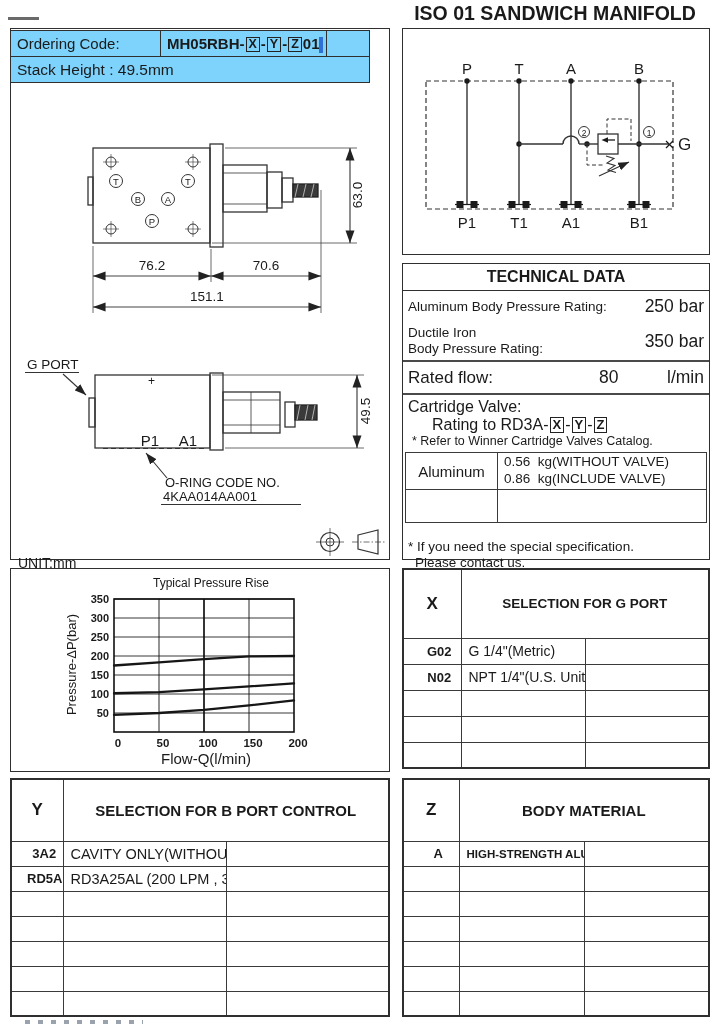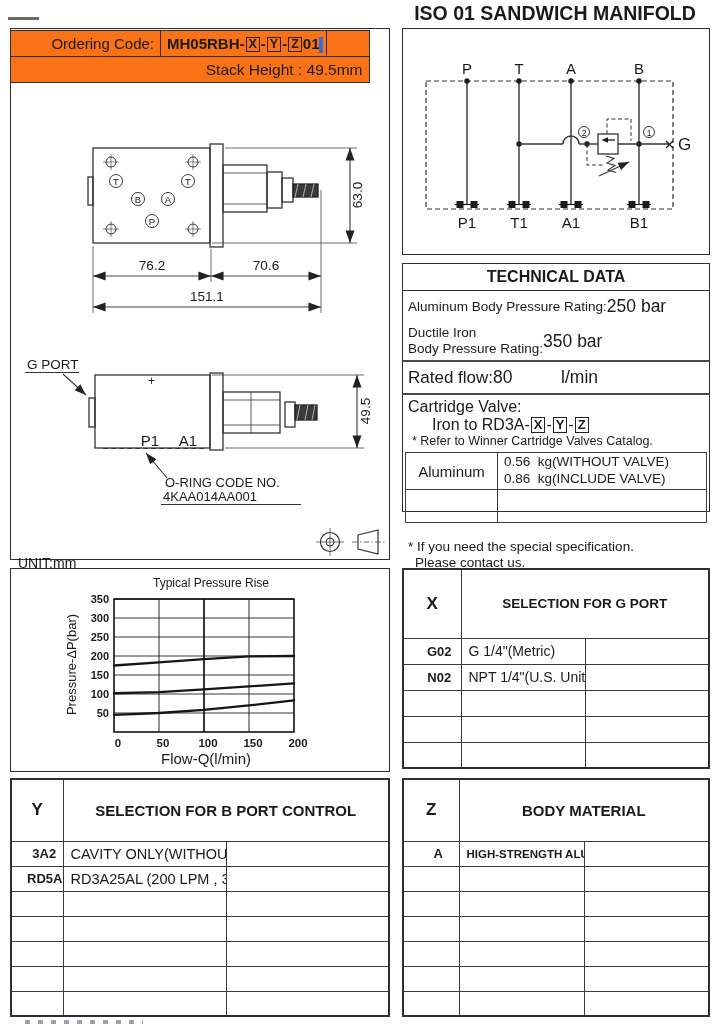--- a/index.html
+++ b/index.html
@@ -2,27 +2,27 @@
 <html><head>
 <meta charset="utf-8">
 <style>
   html,body{margin:0;padding:0;}
   body{width:712px;height:1026px;position:relative;background:#fff;
        font-family:"Liberation Sans","DejaVu Sans",sans-serif;color:#1a1a1a;overflow:hidden;}
   .abs{position:absolute;}
   .panel{position:absolute;border:1.6px solid #2f2f2f;background:#fff;box-sizing:border-box;}
   svg text{font-family:"Liberation Sans","DejaVu Sans",sans-serif;fill:#1a1a1a;}
   
-  table.ord{border-collapse:collapse;table-layout:fixed;background:#f97316;text-align:right;}
+  table.ord{border-collapse:collapse;table-layout:fixed;background:#7dd3fc;}
   table.ord td{border:1.8px solid #2f2f2f;height:26px;padding:0 6px;font-size:15px;box-sizing:border-box;white-space:nowrap;}
   .code-cell{font-weight:bold;font-size:15px;}
   .boxed{display:inline-block;border:1.3px solid #222;padding:0 2px;margin:0 1px;font-weight:bold;font-size:12.5px;line-height:1.1;vertical-align:1px;}
   
   .td-title{height:26px;line-height:26px;text-align:center;font-weight:bold;font-size:16px;border-bottom:1.6px solid #2f2f2f;}
-  .td-row{display:flex;justify-content:flex-start;align-items:center;padding:0 5px;}
+  .td-row{display:flex;justify-content:space-between;align-items:center;padding:0 5px;}
   .td-label{font-size:13.5px;line-height:1.18;}
   .td-value{font-size:17.5px;white-space:nowrap;}
   .td-sep{border-top:2.5px solid #4a4a4a;margin:0;}
   table.wt{border-collapse:collapse;table-layout:fixed;width:302px;margin:2px auto 12px auto;}
   table.wt td{border:1.4px solid #3a3a3a;box-sizing:border-box;}
   
   table.sel{border-collapse:collapse;table-layout:fixed;background:#fff;}
   table.sel td{border:1.3px solid #3a3a3a;box-sizing:border-box;overflow:hidden;white-space:nowrap;}
   table.sel{border:2px solid #2f2f2f;}
   .sel-code{font-weight:bold;font-size:13px;text-align:center;padding-left:15px;}
@@ -251,42 +251,42 @@
       <text x="246" y="106.5" font-size="8.5" text-anchor="middle">1</text>
     </g>
     <g stroke="#1a1a1a" stroke-width="1.3">
       <line x1="263" y1="112" x2="270" y2="119"></line>
       <line x1="263" y1="119" x2="270" y2="112"></line>
     </g>
     <text x="275" y="121" font-size="17">G</text>
   </svg>
 </div>
 
-<div class="panel" style="left:402px;top:263px;width:308px;height:249px;">
+<div class="panel" style="left:402px;top:263px;width:308px;height:297px;">
   <div class="td-title">TECHNICAL DATA</div>
   <div class="td-row" style="height:31px;">
     <span class="td-label">Aluminum Body Pressure Rating:</span>
     <span class="td-value">250 bar</span>
   </div>
   <div class="td-row" style="height:38px;">
     <span class="td-label"><span>Ductile Iron</span><br><span>Body Pressure Rating:</span></span>
     <span class="td-value">350 bar</span>
   </div>
   <div class="td-sep"></div>
   <div class="td-row" style="height:31px;">
     <span class="td-value" style="font-size:17px;">Rated flow:</span>
     <span style="display:flex;width:105px;justify-content:space-between;">
       <span class="td-value">80</span>
       <span class="td-value">l/min</span>
     </span>
   </div>
   <div class="td-sep"></div>
   <div style="padding:3px 5px 2px 5px;">
     <div style="font-size:16px;">Cartridge Valve:</div>
-    <div style="font-size:16px;padding-left:24px;"><span>Iron to RD3A-</span><span class="boxed" style="font-size:13px;">X</span><span>-</span><span class="boxed" style="font-size:13px;">Y</span><span>-</span><span class="boxed" style="font-size:13px;">Z</span></div>
+    <div style="font-size:16px;padding-left:24px;"><span>Rating to RD3A-</span><span class="boxed" style="font-size:13px;">X</span><span>-</span><span class="boxed" style="font-size:13px;">Y</span><span>-</span><span class="boxed" style="font-size:13px;">Z</span></div>
     <div style="font-size:12.5px;padding-left:4px;">* Refer to Winner Cartridge Valves Catalog.</div>
   </div>
   <table class="wt">
     <tbody>
         <tr>
       <td style="width:92px;height:37px;text-align:center;font-size:15px;">Aluminum</td>
       <td style="font-size:13.5px;line-height:1.25;padding-left:6px;"><span>0.56 &nbsp;kg(WITHOUT VALVE)</span><br><span>0.86 &nbsp;kg(INCLUDE VALVE)</span></td>
     </tr>
     <tr>
       <td style="height:33px;"></td>

